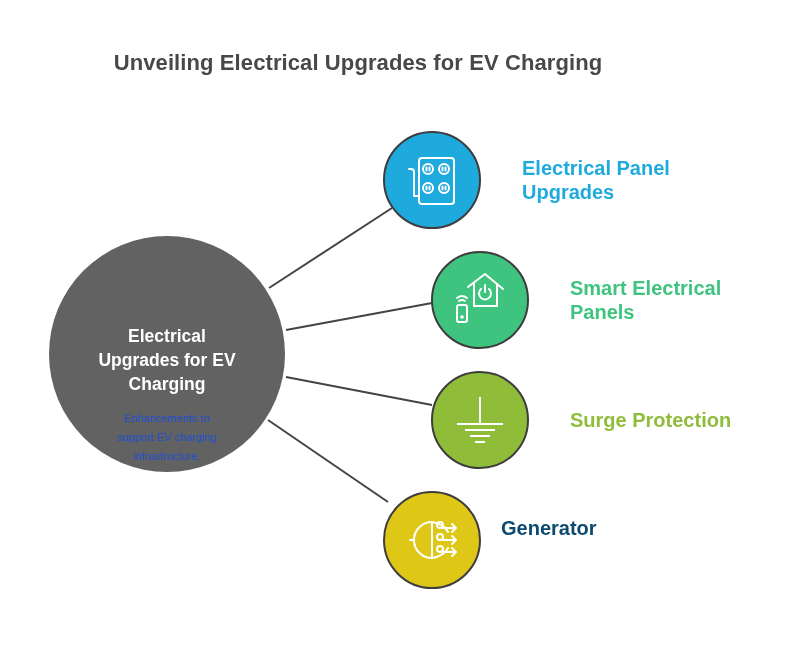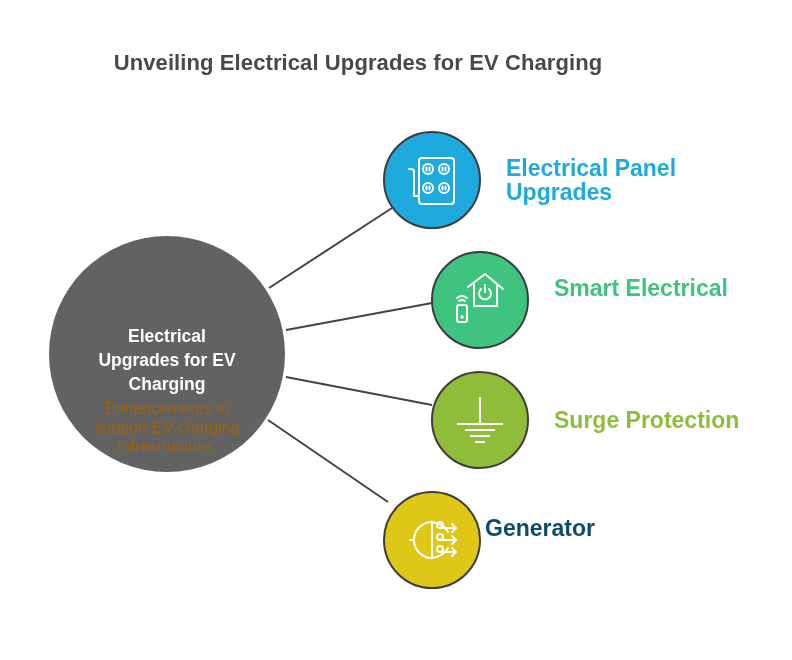--- a/index.html
+++ b/index.html
@@ -3,22 +3,22 @@
 <meta charset="utf-8">
 <style>
   html, body { margin: 0; padding: 0; background: #ffffff; }
   body { width: 792px; height: 660px; position: relative; overflow: hidden;
          font-family: "Liberation Sans", "DejaVu Sans", sans-serif; }
   .title { position: absolute; left: 0; top: 50px; width: 716px; text-align: center;
            font-size: 22px; font-weight: bold; color: #484848; letter-spacing: 0.1px; }
   svg.canvas { position: absolute; left: 0; top: 0; }
   .hub-text { position: absolute; left: 67px; width: 200px; text-align: center; color: #ffffff; margin-top: 40px; }
   .hub-title { top: 284px; font-size: 17.5px; font-weight: bold; line-height: 24px; }
-  .hub-desc { top: 359px; font-size: 16px; line-height: 19px; color: #a16207; }
-  .label { position: absolute; font-size: 23px; font-weight: bold; line-height: 24px; }
+  .hub-desc { top: 369px; font-size: 11px; line-height: 19px; color: #1d4ed8; }
+  .label { position: absolute; font-size: 20px; font-weight: bold; line-height: 24px; margin-left: 16px; }
 </style>
 </head>
 <body>
 
 <div class="title">Unveiling Electrical Upgrades for EV Charging</div>
 
 <svg class="canvas" width="792" height="660" viewBox="0 0 792 660">
 
   <g stroke="#444444" stroke-width="2" fill="none">
     <line x1="269" y1="288" x2="392" y2="208"></line>
@@ -100,19 +100,20 @@
   <div>support EV charging</div>
   <div>infrastructure.</div>
 </div>
 
 <div class="label" style="left:506px; top:156px; color:#1faadd;">
   <div>Electrical Panel</div>
   <div>Upgrades</div>
 </div>
 <div class="label" style="left:554px; top:276px; color:#3ec47f;">
   <div>Smart Electrical</div>
+  <div>Panels</div>
 </div>
 <div class="label" style="left:554px; top:408px; color:#8fbd3a;">
   <div>Surge Protection</div>
 </div>
 <div class="label" style="left:485px; top:516px; color:#0c4a6e;">
   <div>Generator</div>
 </div>
 
 </body></html>

